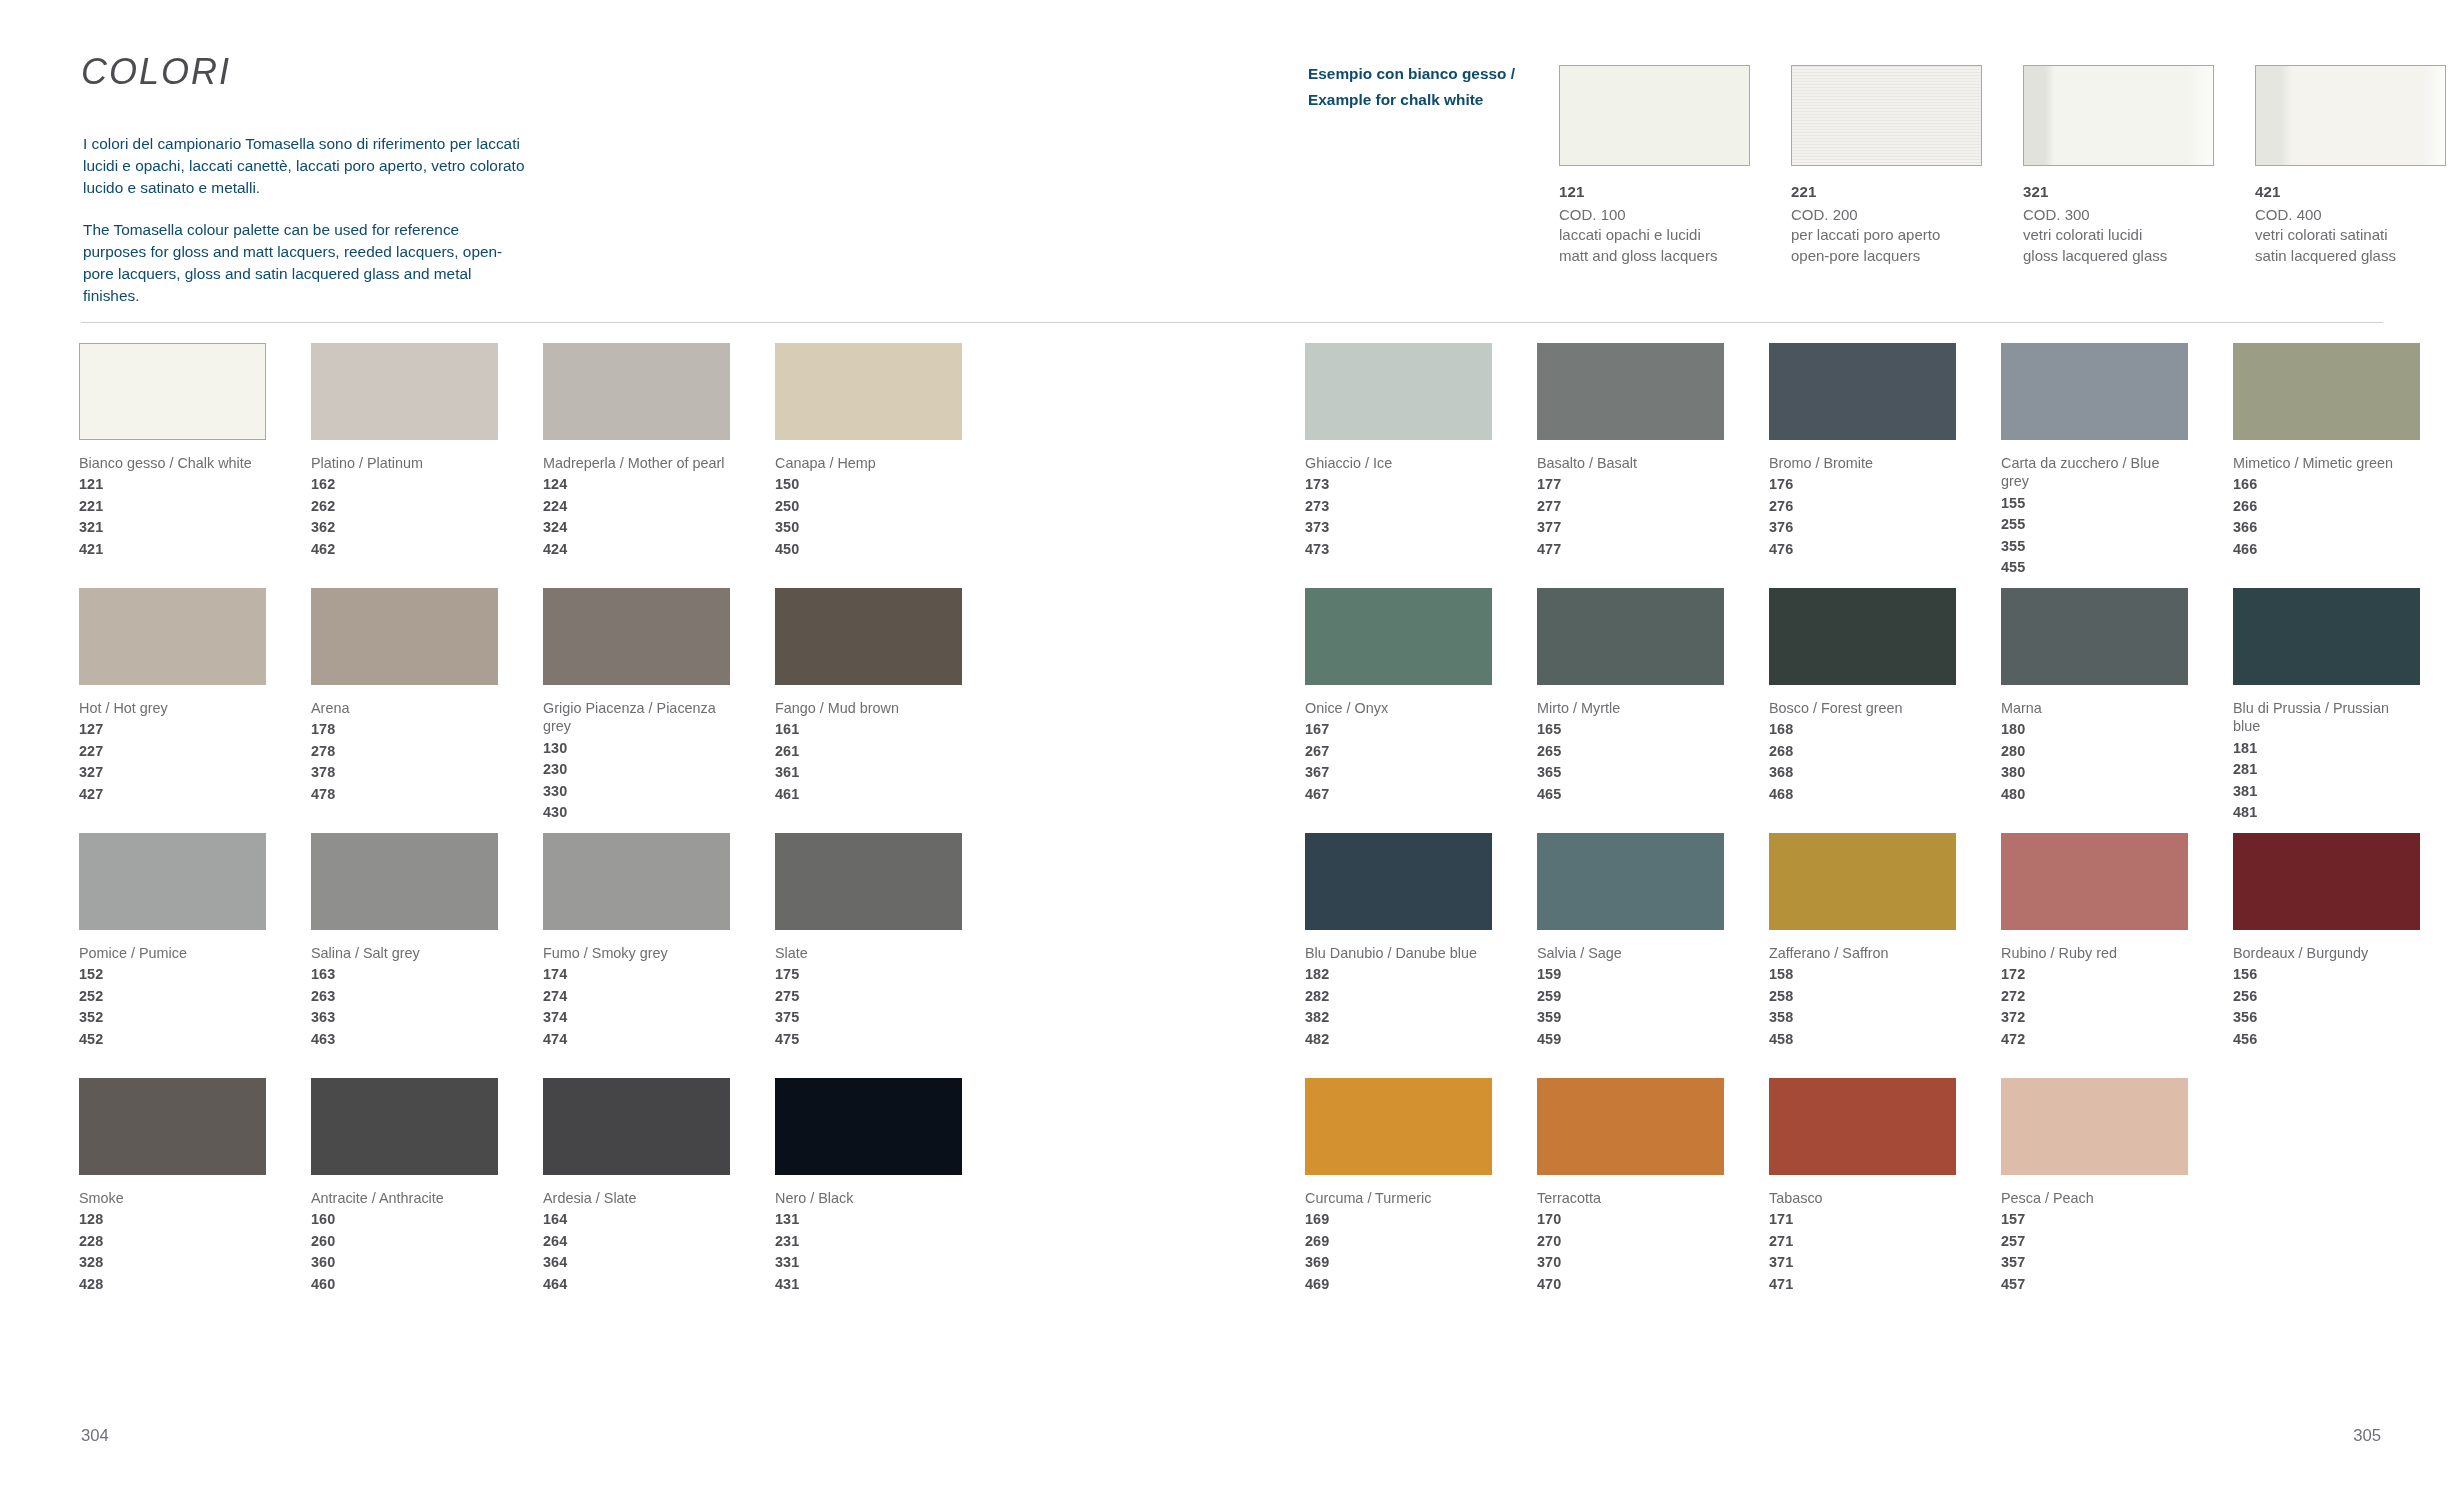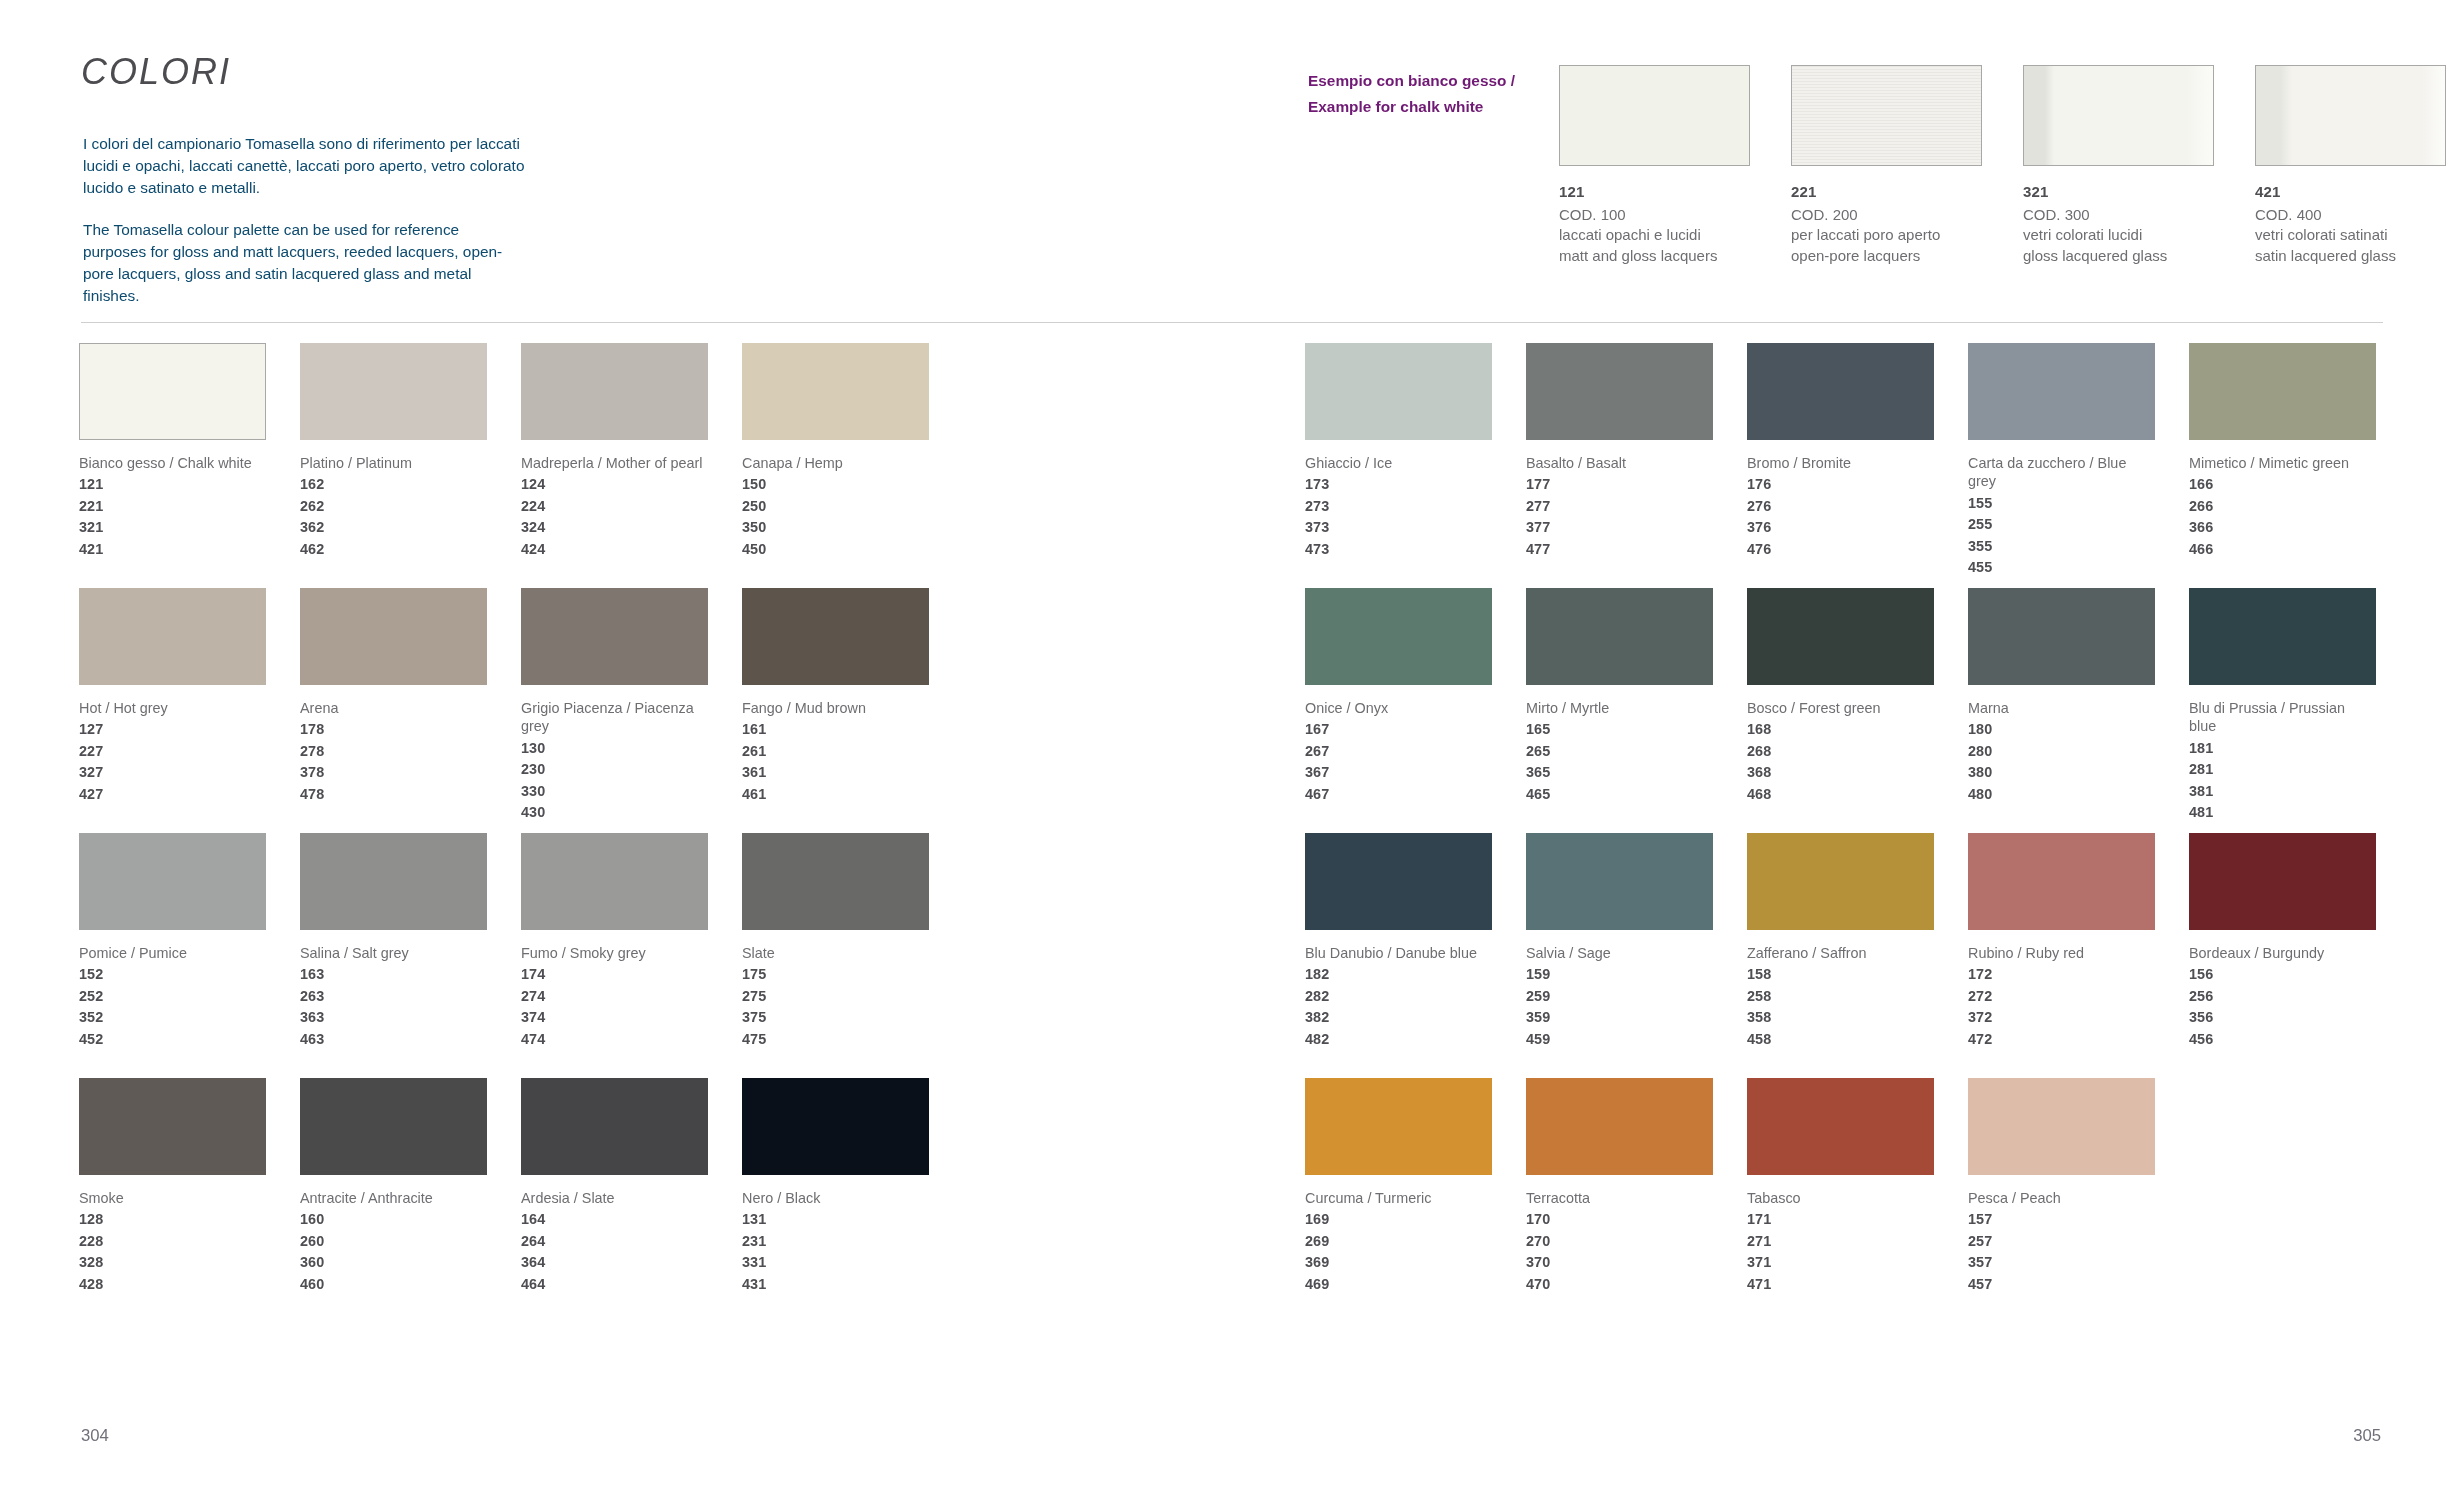--- a/index.html
+++ b/index.html
@@ -38,26 +38,26 @@
   .intro p {
     font-size: 15.4px;
     line-height: 1.42;
     color: #0c4a6e;
   }
   .intro p + p { margin-top: 20.7px; }
 
   .example-label {
     position: absolute;
     left: 1308px;
-    top: 68px;
+    top: 61px;
     width: 246px;
     font-size: 15.4px;
     line-height: 1.72;
     font-weight: 700;
-    color: #701a75;
+    color: #0c4a6e;
   }
 
   .samples {
     position: absolute;
     left: 1559px;
     top: 65px;
     display: flex;
     gap: 41px;
   }
   .sample { width: 191px; }
@@ -90,21 +90,21 @@
     height: 1px;
     background: #cfcfcf;
   }
 
   
   .grid {
     position: absolute;
     top: 343px;
     display: grid;
     grid-template-columns: repeat(4, 187px);
-    column-gap: 34px;
+    column-gap: 45px;
     grid-auto-rows: 245px;
   }
   .grid.left  { left: 79px;  }
   .grid.right {
     left: 1305px;
     grid-template-columns: repeat(5, 187px);
   }
 
   .swatch-cell { width: 187px; }
   .chip {

